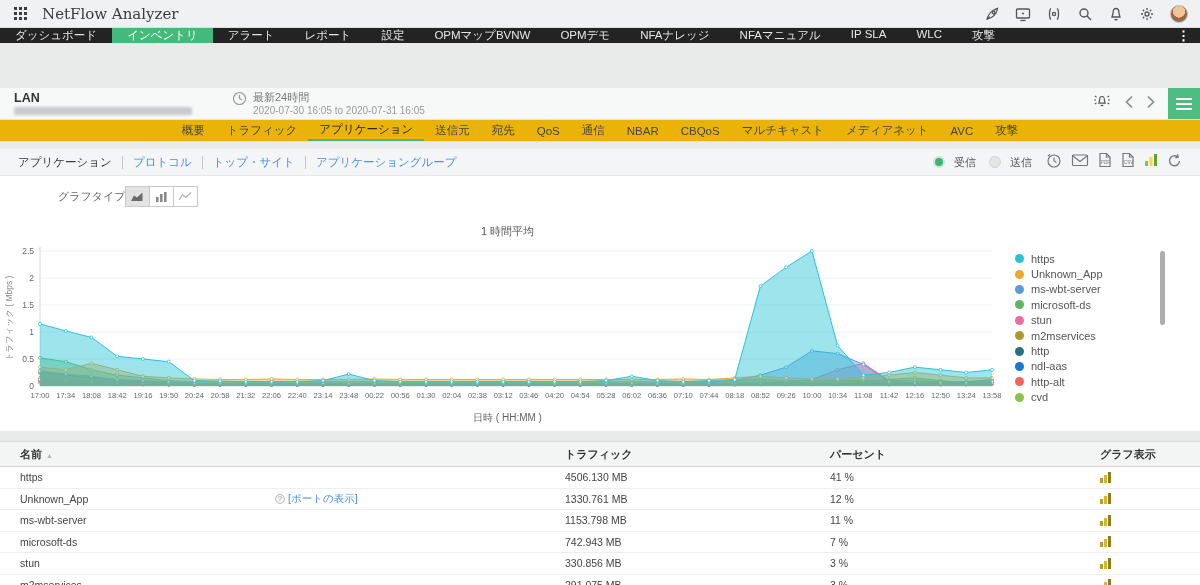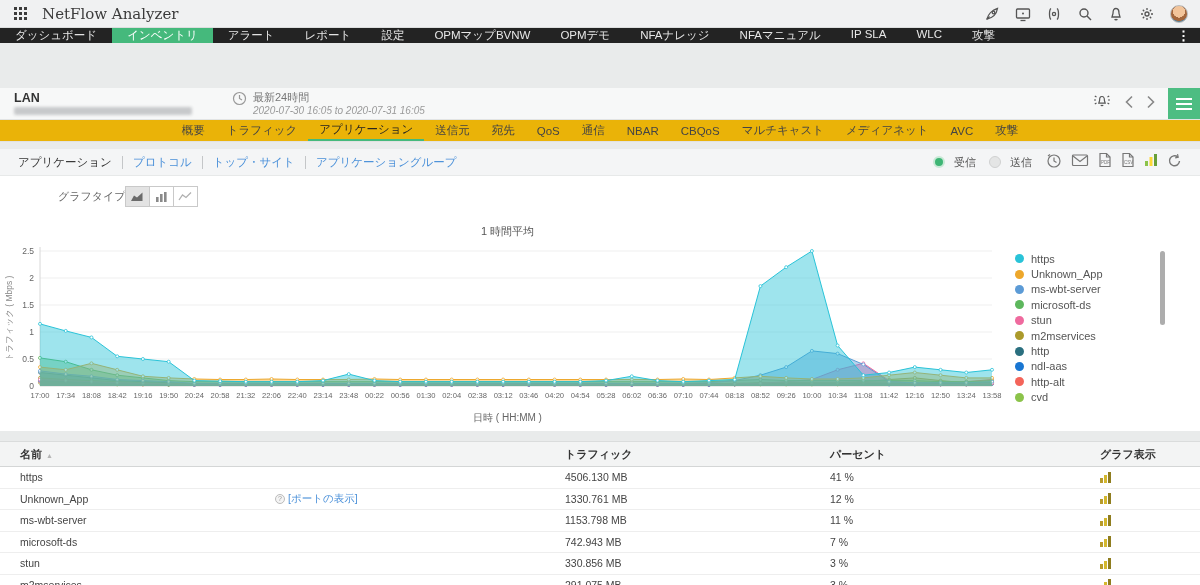--- a/index.html
+++ b/index.html
@@ -22,21 +22,21 @@
   .nav-more { margin-left:auto; color:#fff; font-weight:bold; padding:0 10px; display:flex; align-items:center; font-size:13px; }
 
   
   .lanbar { height:32px; background:#f7f8f8; border-bottom:1px solid #e2e4e4;
     display:flex; align-items:center; padding-left:14px;margin-top:45px; }
   .lan-left { width:190px; }
   .lan-title { font-size:12.5px; font-weight:bold; color:#333; line-height:12px; }
   .lan-redacted { width:178px; height:8px; background:#c7c9cb; border-radius:2px; filter:blur(1.5px); margin-top:3px; }
   .period { display:flex; align-items:flex-start; gap:6px; margin-left:28px; }
   .period-label { font-size:11px; color:#777; line-height:12px; }
-  .period-range { font-size:10px; color:#9a9a9a; margin-top:2px;font-style:italic; }
+  .period-range { font-size:10px; color:#9a9a9a; margin-top:2px; }
   .lan-right { margin-left:auto; display:flex; align-items:center; gap:12px; height:100%; }
   .hamburger { width:32px; height:100%; background:#4dbd82; display:flex; flex-direction:column;
     justify-content:center; align-items:center; gap:3px; cursor:pointer; }
   .hamburger span { width:16px; height:2px; background:#fff; }
 
   
   .tabsbar { height:22px; background:#eab308; border-bottom:1px solid #e2e2e2;
     display:flex; justify-content:center; align-items:stretch; }
   .tab { font-size:11.5px; color:#444; padding:0 11px; display:flex; align-items:center; cursor:pointer; }
   .tab.active { border-bottom:2px solid #45b97c; color:#222; }

